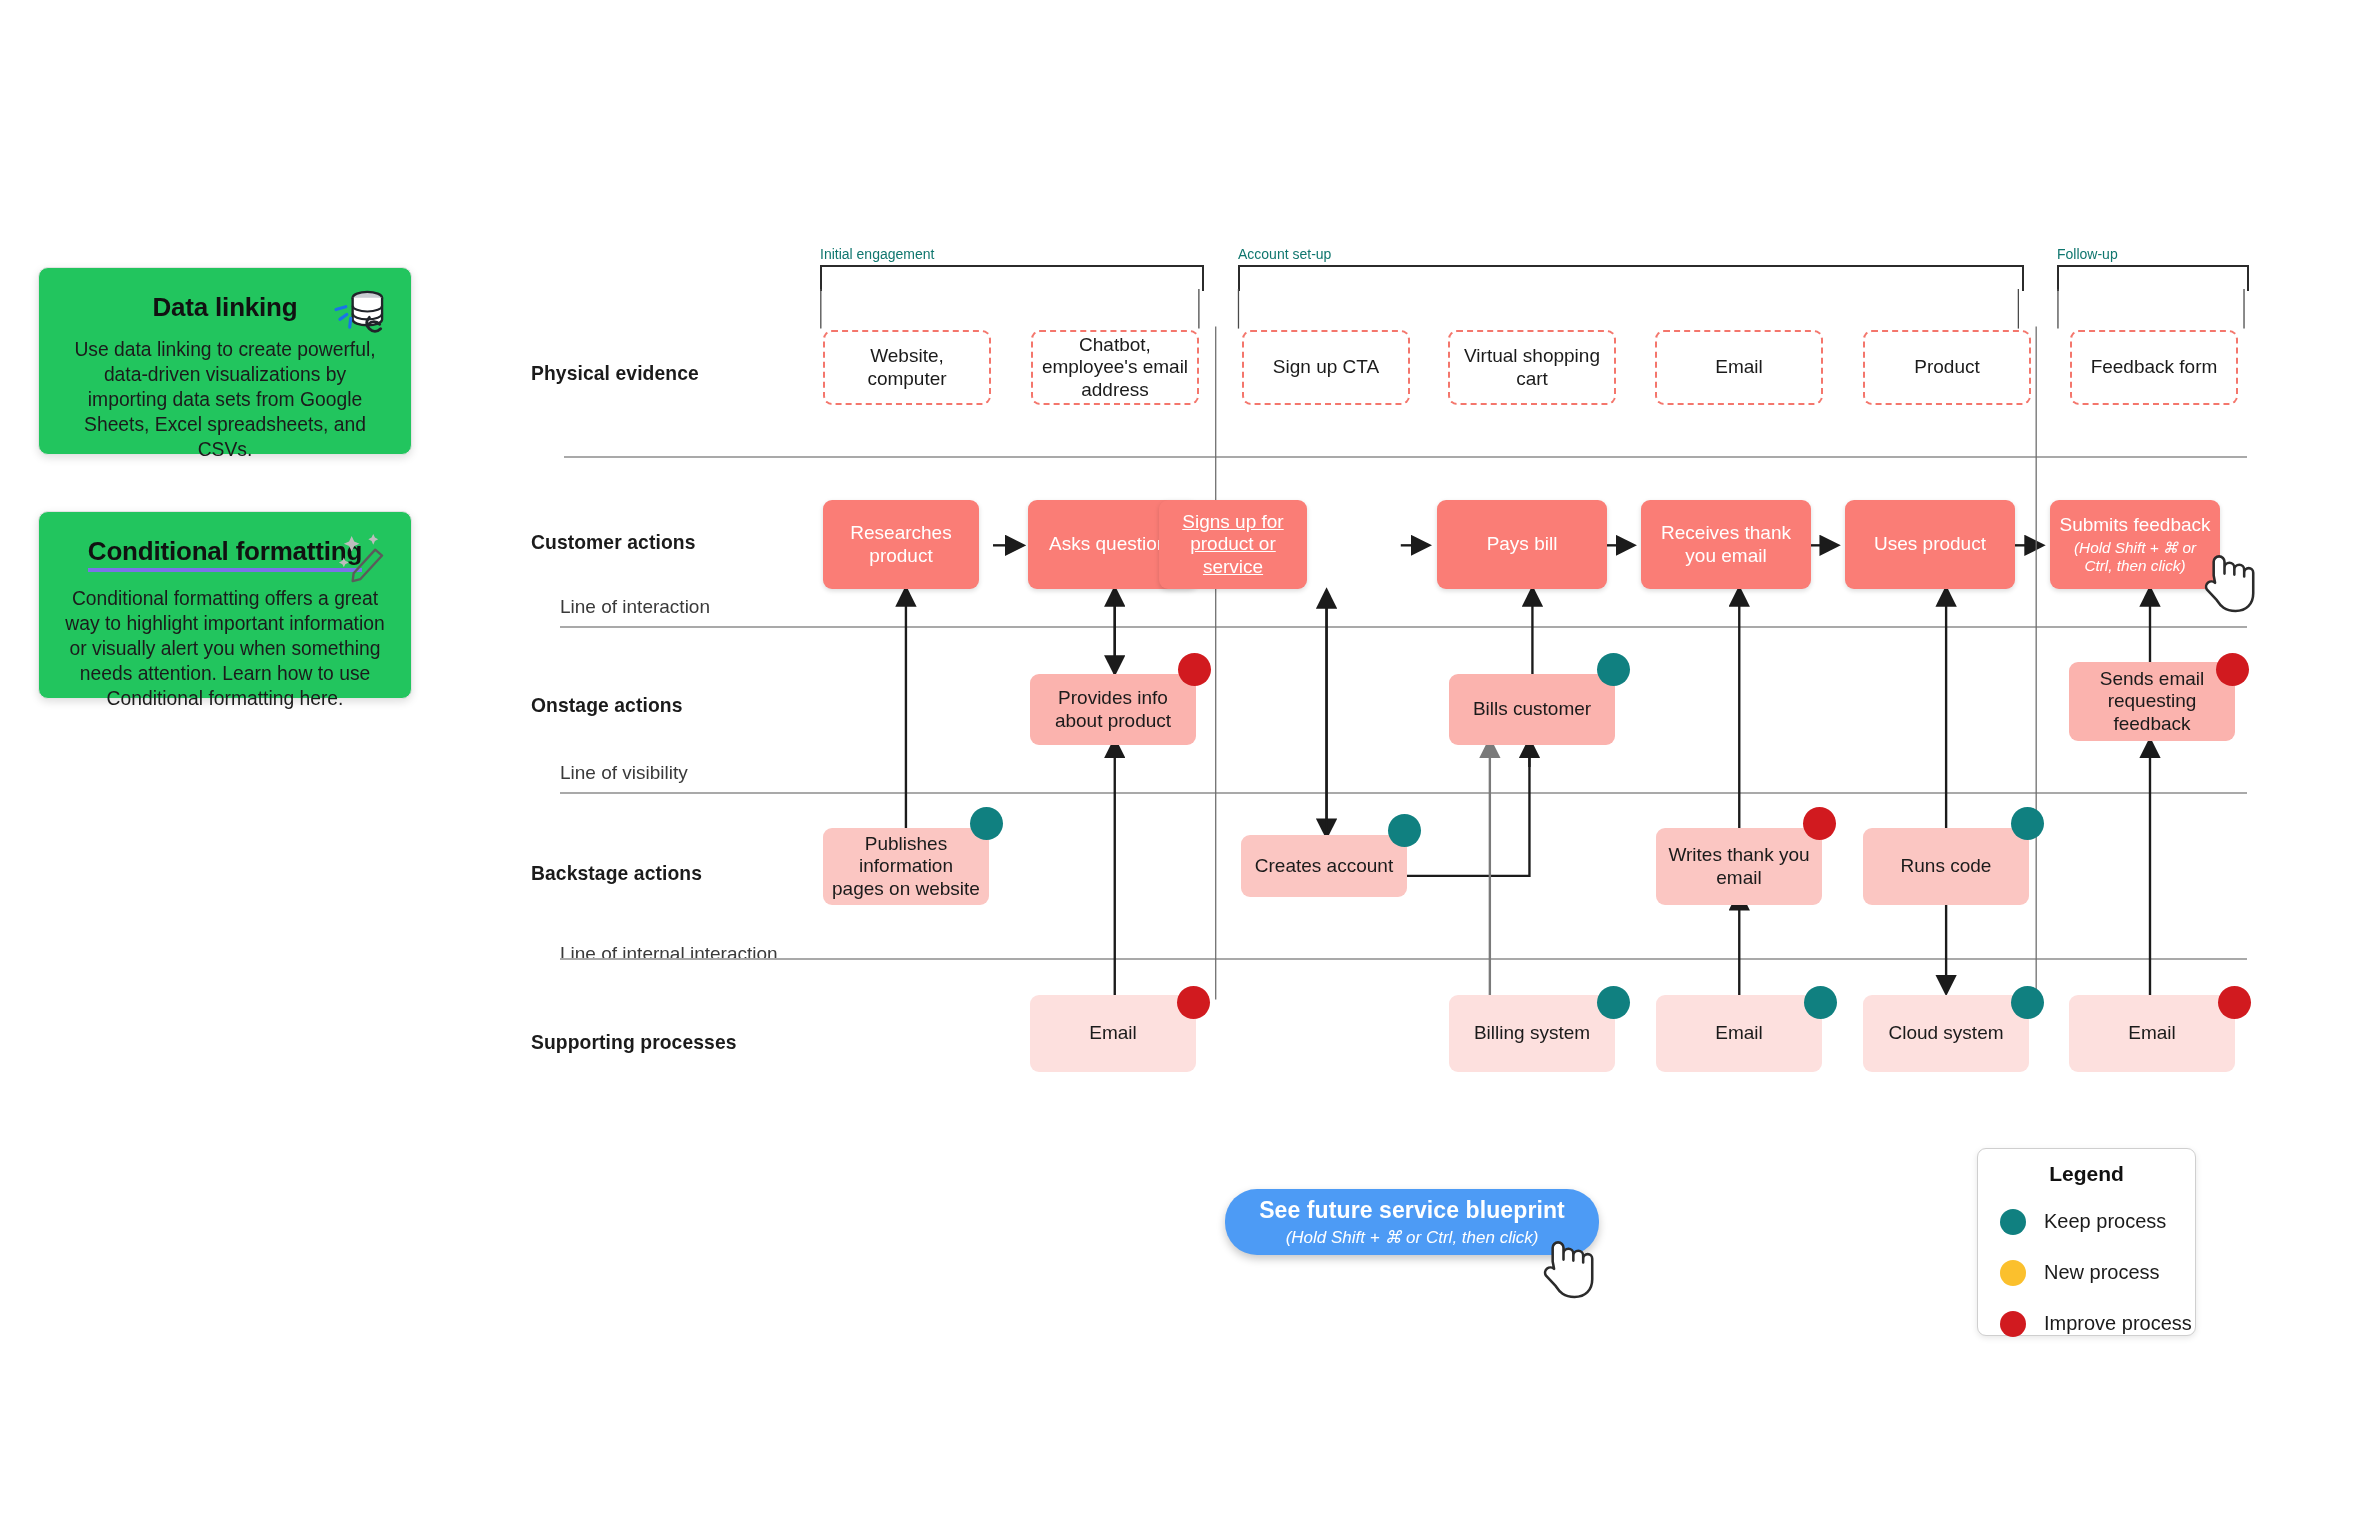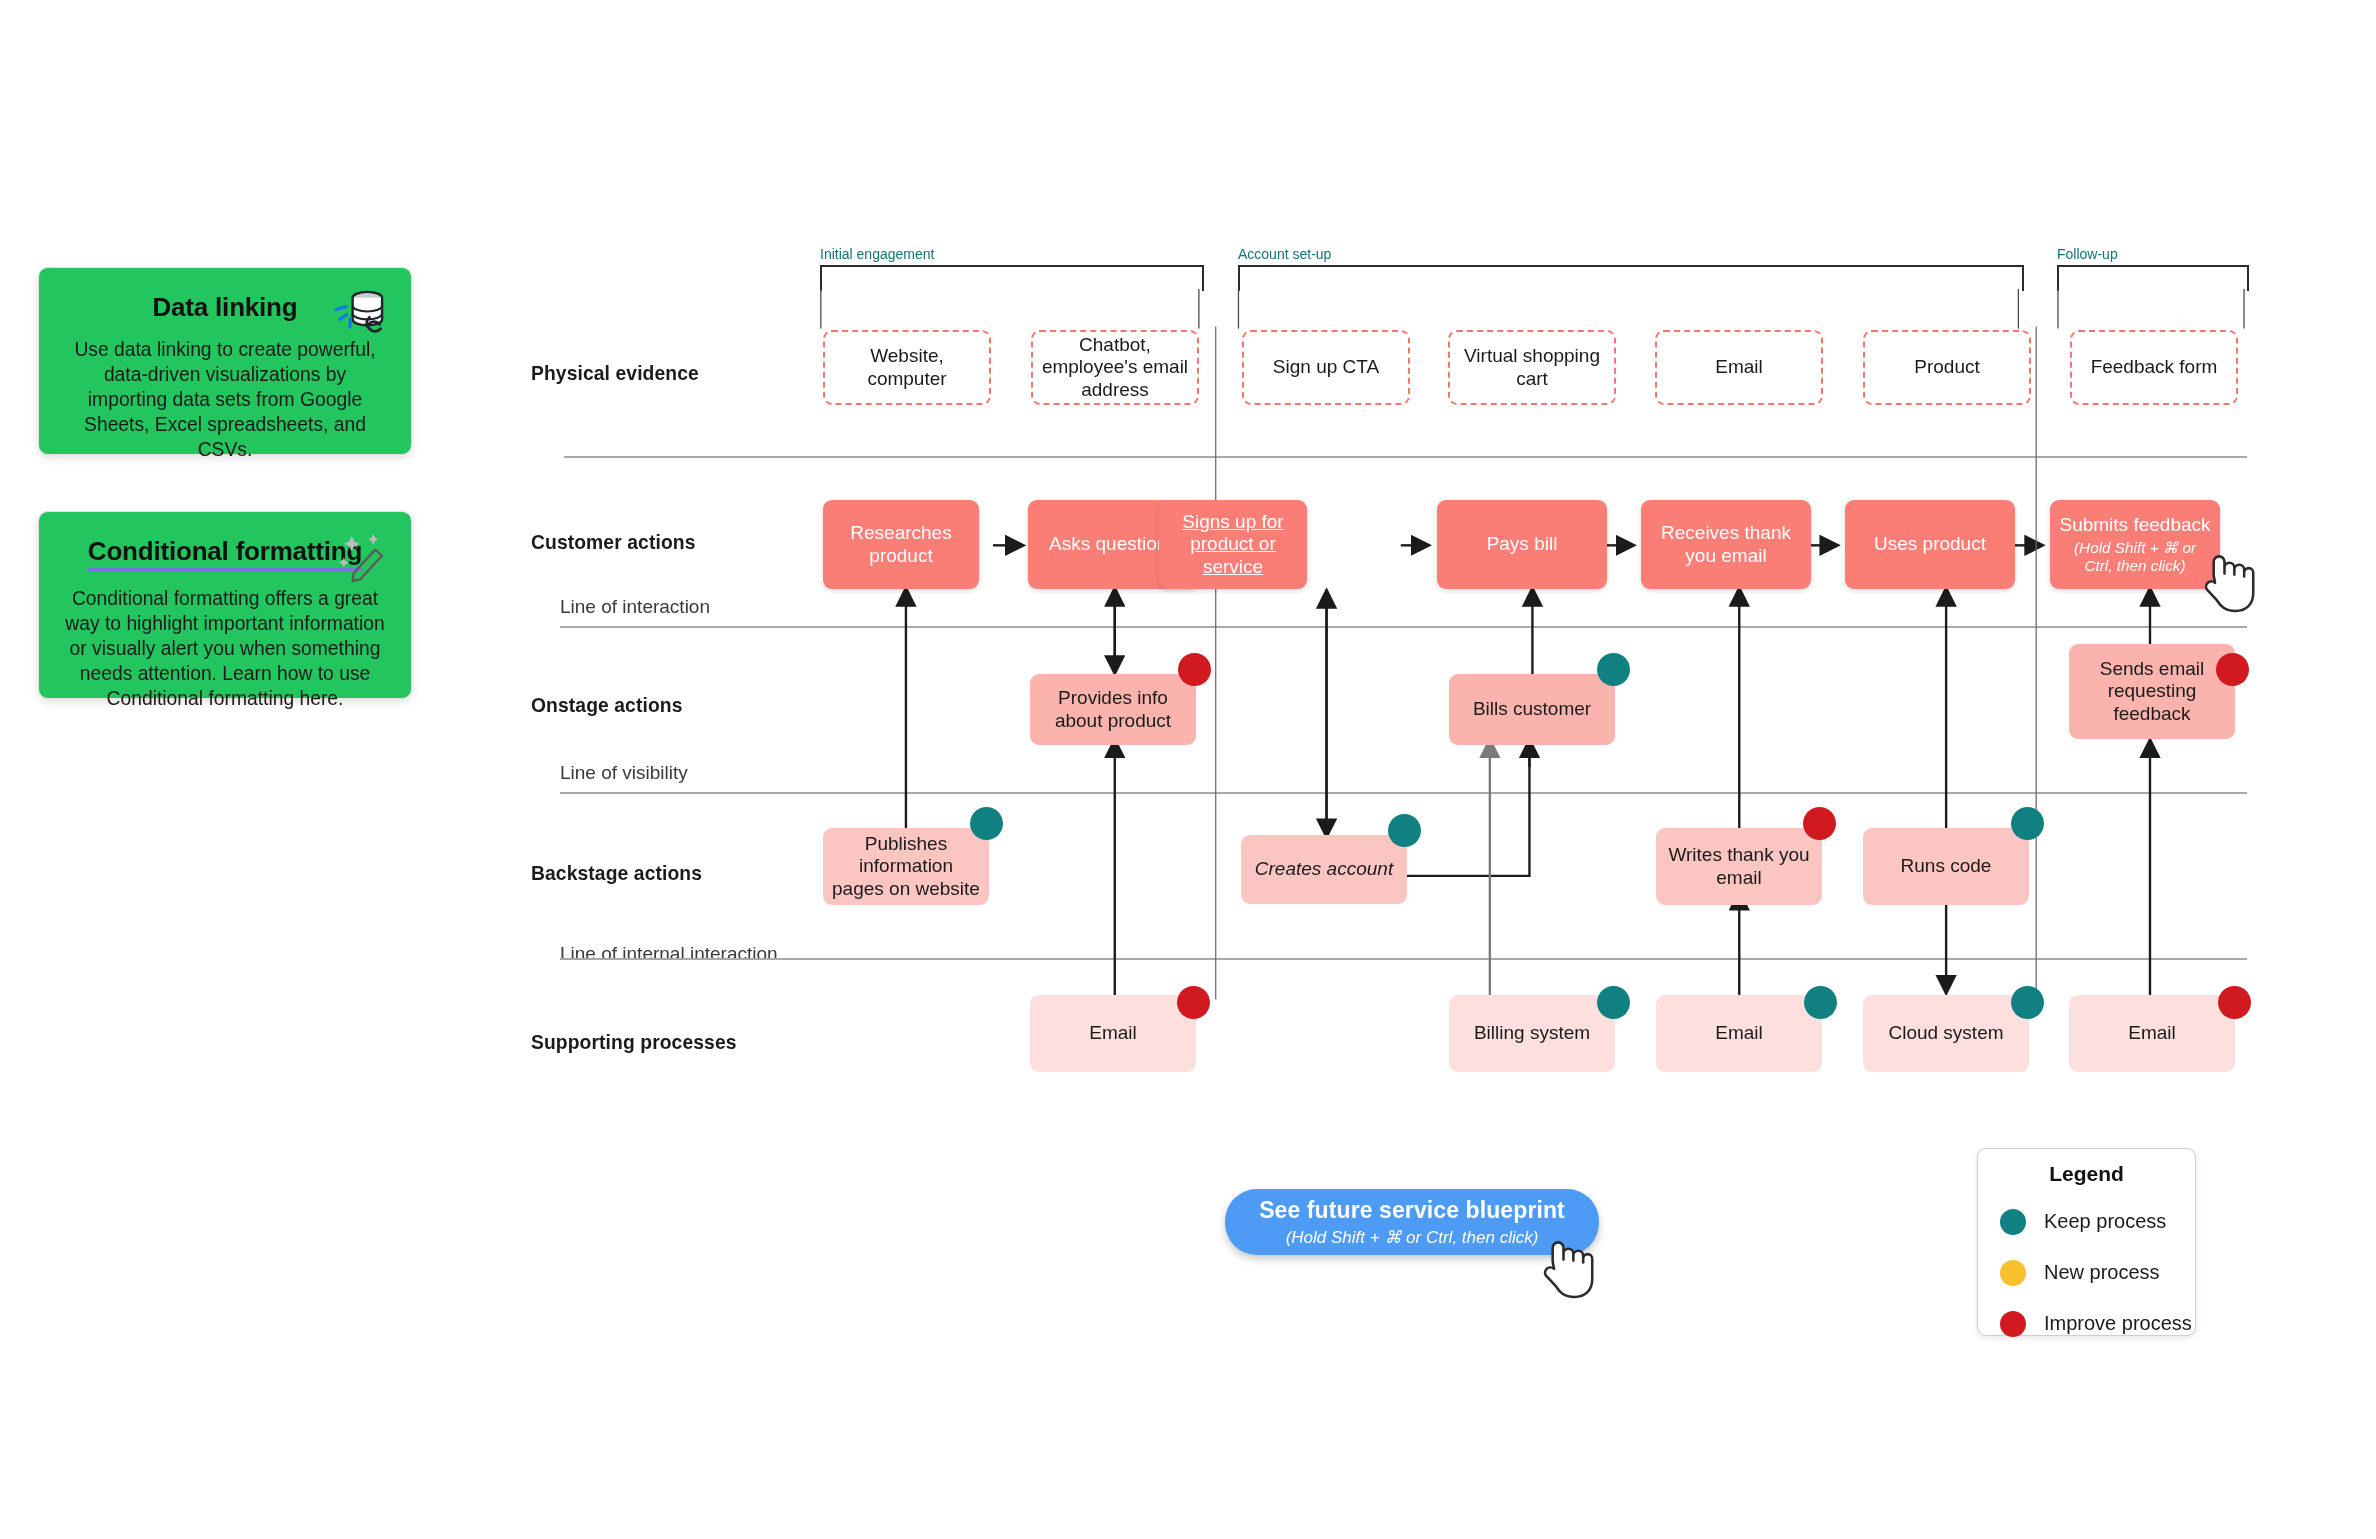--- a/index.html
+++ b/index.html
@@ -271,27 +271,27 @@
     <span>Submits feedback</span>
     <span class="sub">(Hold Shift + ⌘ or Ctrl, then click)</span>
   </div>
 
   <div class="box onstage" style="left:1030px;top:674px;width:166px;height:71px;">Provides info about product</div>
   <div class="dot improve" style="left:1178px;top:653px;"></div>
 
   <div class="box onstage" style="left:1449px;top:674px;width:166px;height:71px;">Bills customer</div>
   <div class="dot keep" style="left:1597px;top:653px;"></div>
 
-  <div class="box onstage" style="left:2069px;top:644px;width:166px;height:95px;">Sends email requesting feedback</div>
+  <div class="box onstage" style="left:2069px;top:662px;width:166px;height:79px;">Sends email requesting feedback</div>
   <div class="dot improve" style="left:2216px;top:653px;"></div>
 
   <div class="box backstage" style="left:823px;top:828px;width:166px;height:77px;">Publishes information pages on website</div>
   <div class="dot keep" style="left:970px;top:807px;"></div>
 
-  <div class="box backstage" style="left:1241px;top:835px;width:166px;height:69px;font-style:italic;">Creates account</div>
+  <div class="box backstage" style="left:1241px;top:835px;width:166px;height:62px;">Creates account</div>
   <div class="dot keep" style="left:1388px;top:814px;"></div>
 
   <div class="box backstage" style="left:1656px;top:828px;width:166px;height:77px;">Writes thank you email</div>
   <div class="dot improve" style="left:1803px;top:807px;"></div>
 
   <div class="box backstage" style="left:1863px;top:828px;width:166px;height:77px;">Runs code</div>
   <div class="dot keep" style="left:2011px;top:807px;"></div>
 
   <div class="box support" style="left:1030px;top:995px;width:166px;height:77px;">Email</div>
   <div class="dot improve" style="left:1177px;top:986px;"></div>

